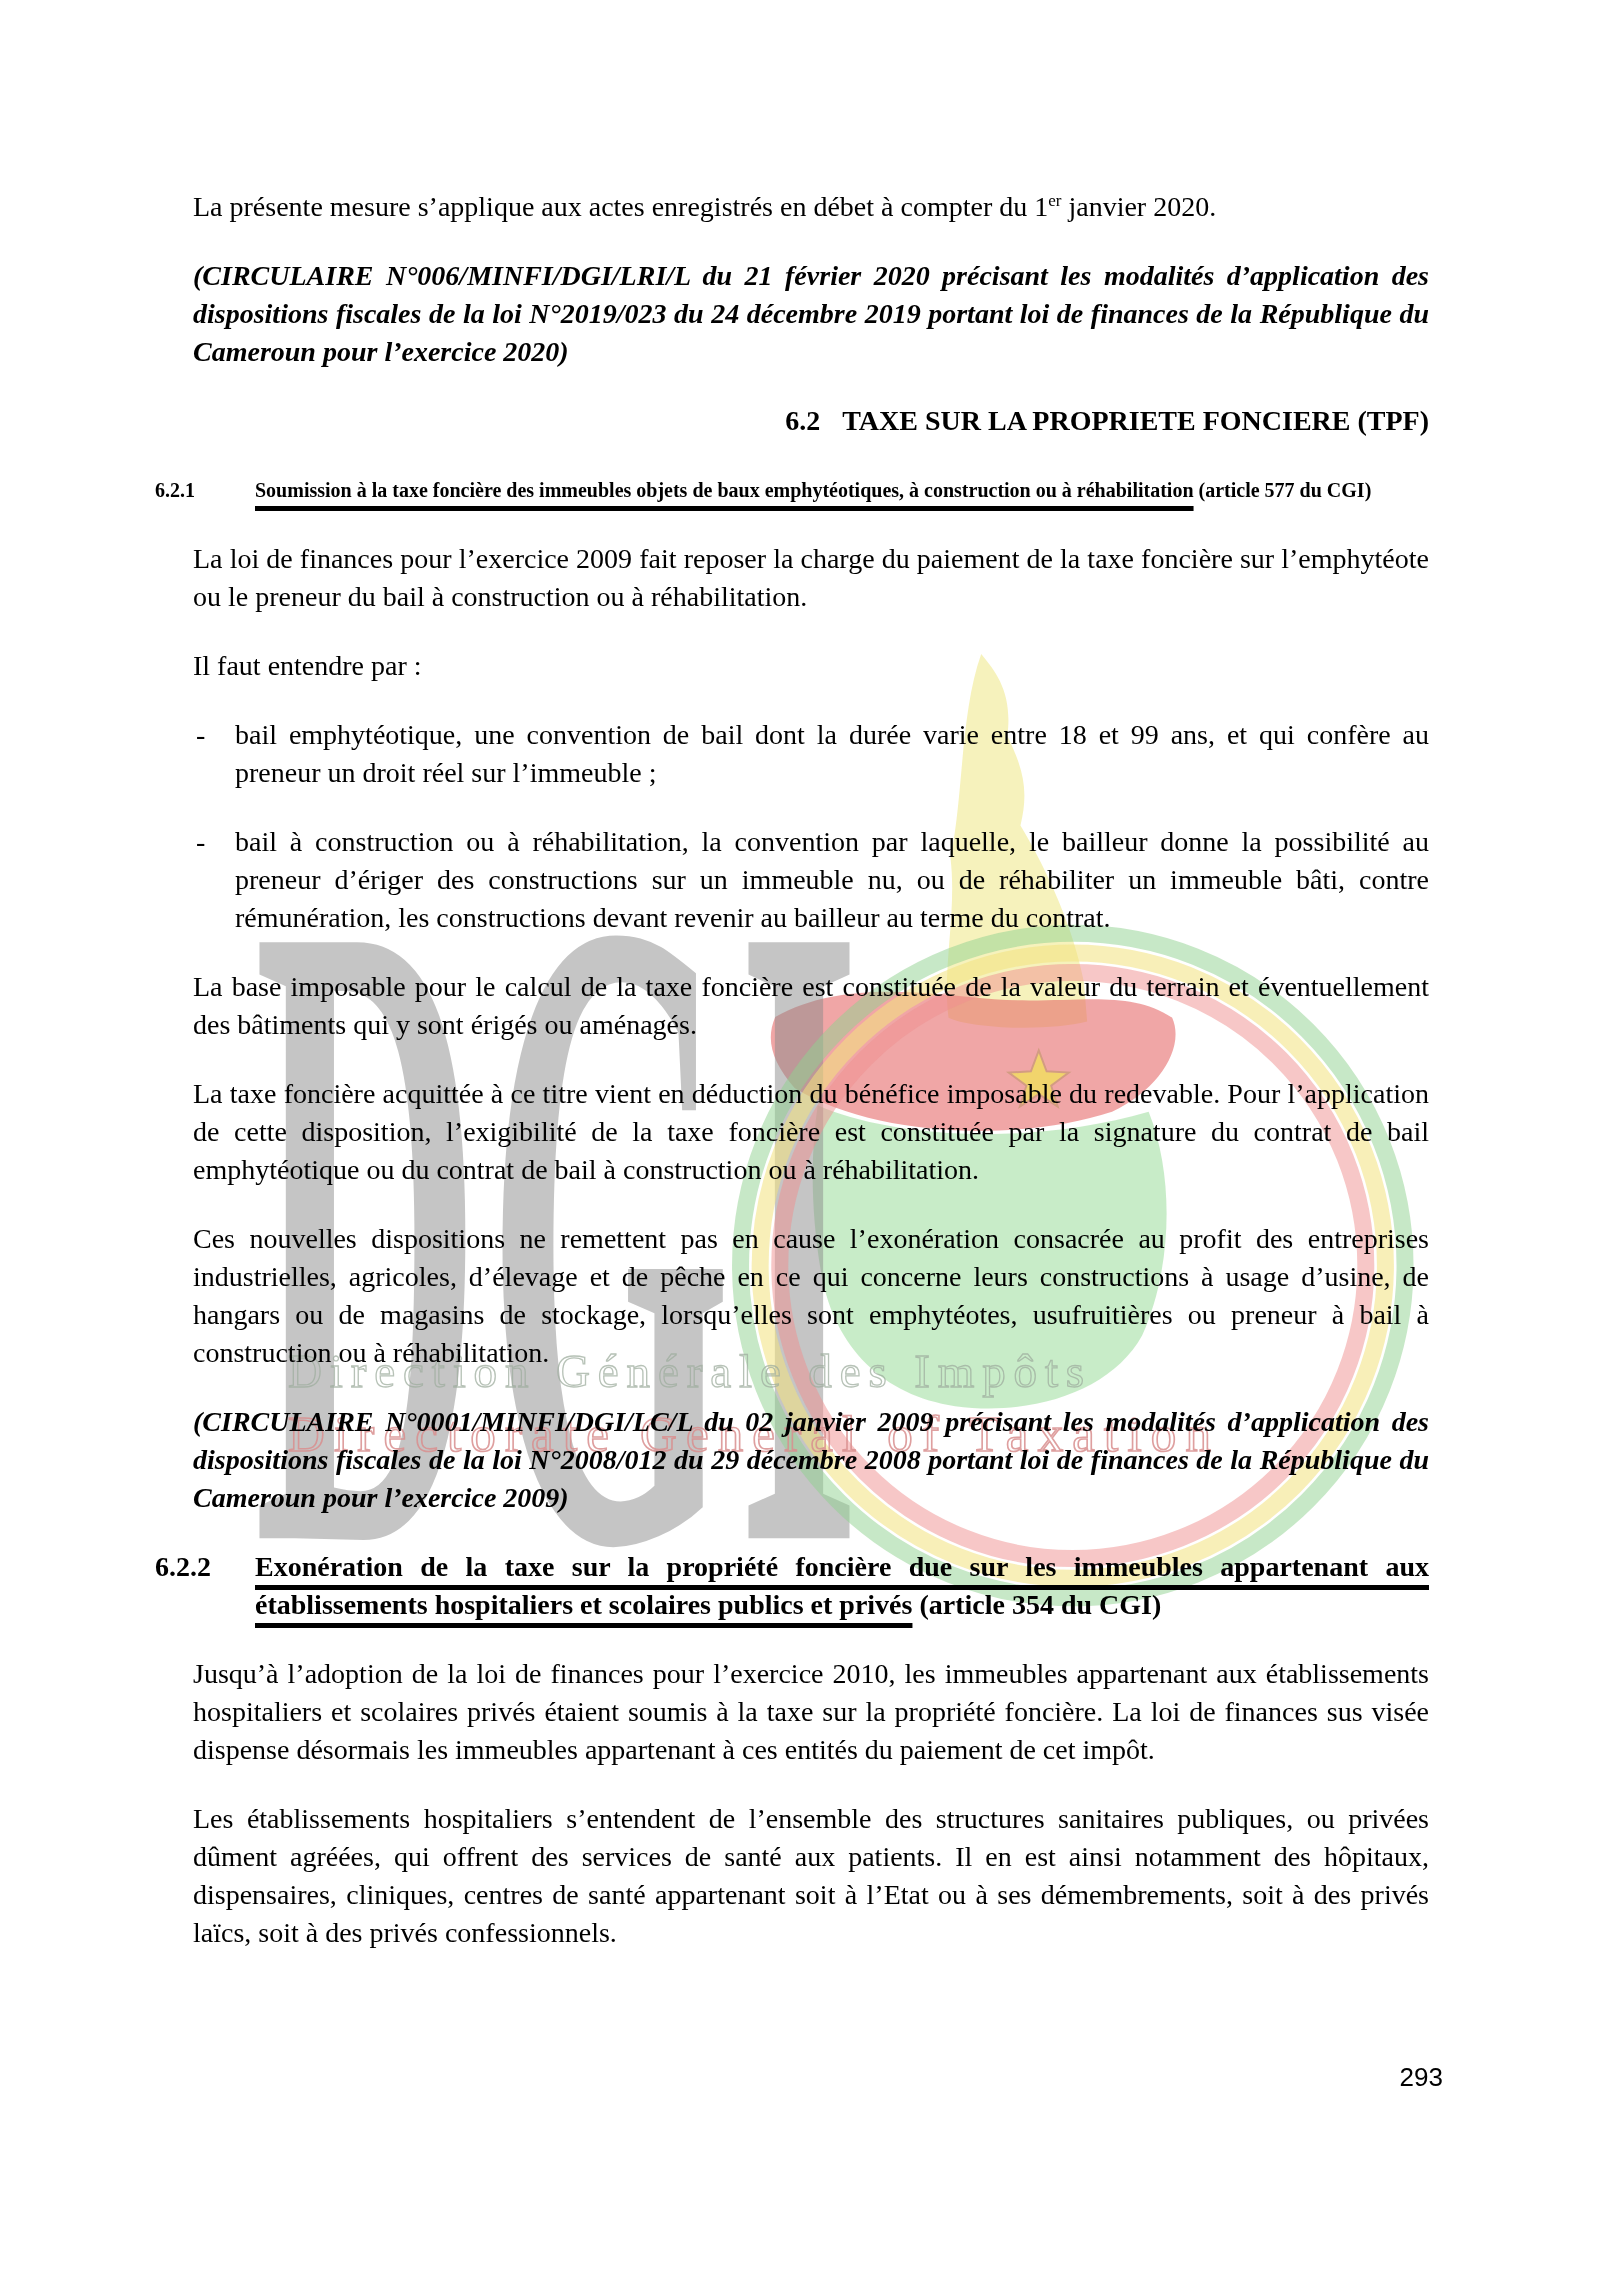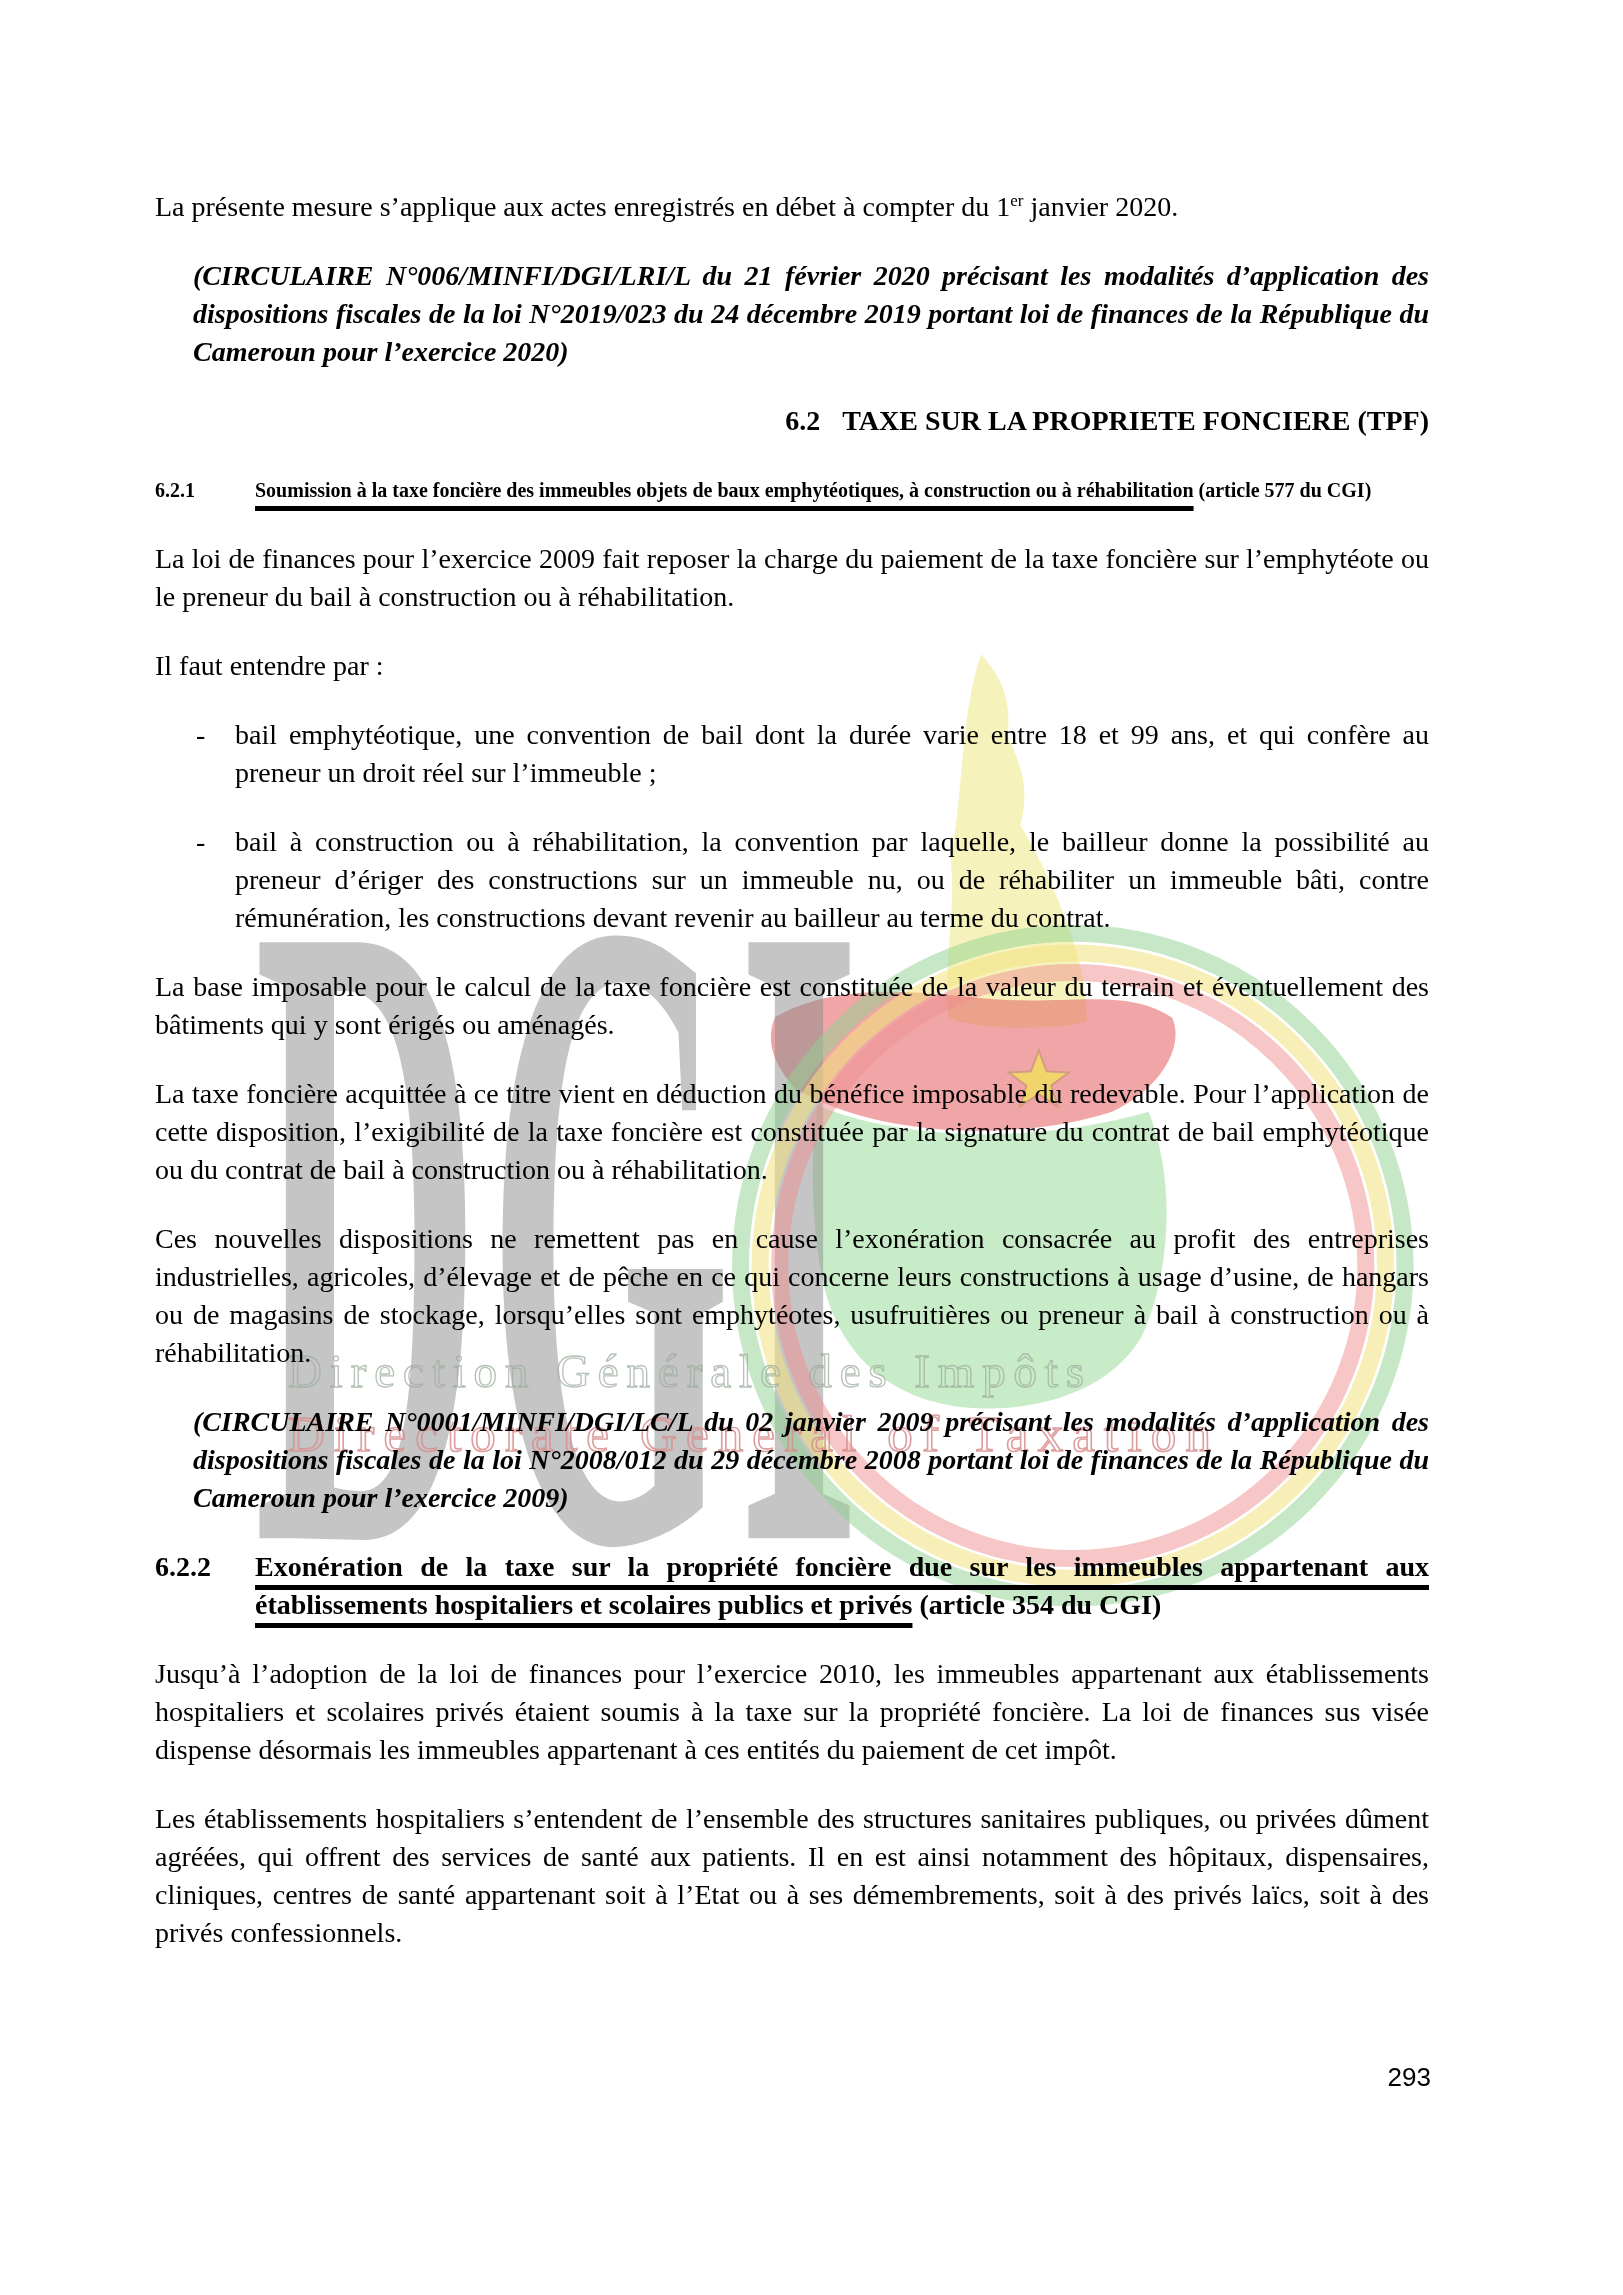--- a/index.html
+++ b/index.html
@@ -10,32 +10,32 @@
     overflow:hidden;
     font-family:"Liberation Serif","DejaVu Serif",serif;
     color:#000;
   }
   .watermark{position:absolute;left:0;top:0;width:1623px;height:2295px;z-index:0;}
   .content{
     position:absolute;left:155px;top:188px;width:1274px;z-index:1;
     font-size:28px;line-height:38px;
   }
   .block{margin:0 0 31px 0;text-align:right;}
-  .body-indent{text-align:justify;}
+  .body-indent{margin-left:38px;text-align:justify;}
   .circ{margin-left:38px;text-align:justify;font-weight:bold;font-style:italic;}
   .h-main{margin-left:101px;font-weight:bold;}
   .h-main .num{display:inline-block;margin-right:22px;}
   .h-sub{padding-left:100px;text-indent:-100px;font-weight:bold;text-align:justify;}
   .h-sub .hnum{display:inline-block;width:100px;text-indent:0;}
   .u{text-decoration:underline;text-decoration-thickness:5.2px;text-underline-offset:8.5px;}
   .bullet{margin-left:41px;padding-left:39px;text-indent:-39px;text-align:justify;}
   .bullet .dash{display:inline-block;width:39px;text-indent:0;}
   sup.er{font-size:17px;vertical-align:super;line-height:0;}
   .page-number{
-    position:absolute;right:192px;top:2062px;z-index:1;
+    position:absolute;right:180px;top:2062px;z-index:1;
     font-family:"Liberation Sans","DejaVu Sans",sans-serif;
     font-size:26px;
   }
 </style>
 </head>
 <body>
 
 <div class="page">
 
   <svg class="watermark" viewBox="0 0 2481 3509" xmlns="http://www.w3.org/2000/svg" aria-hidden="true">

